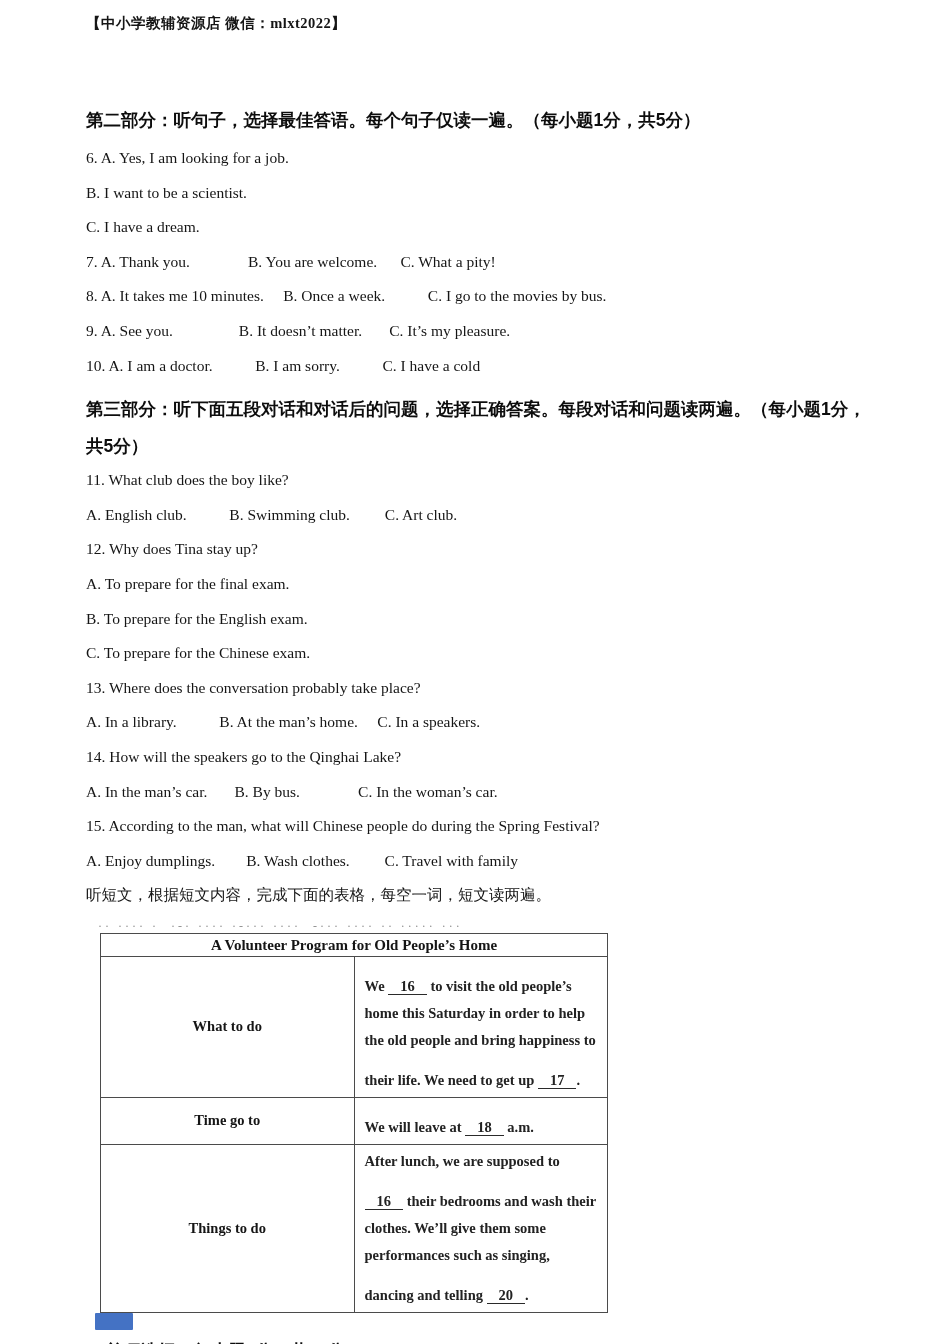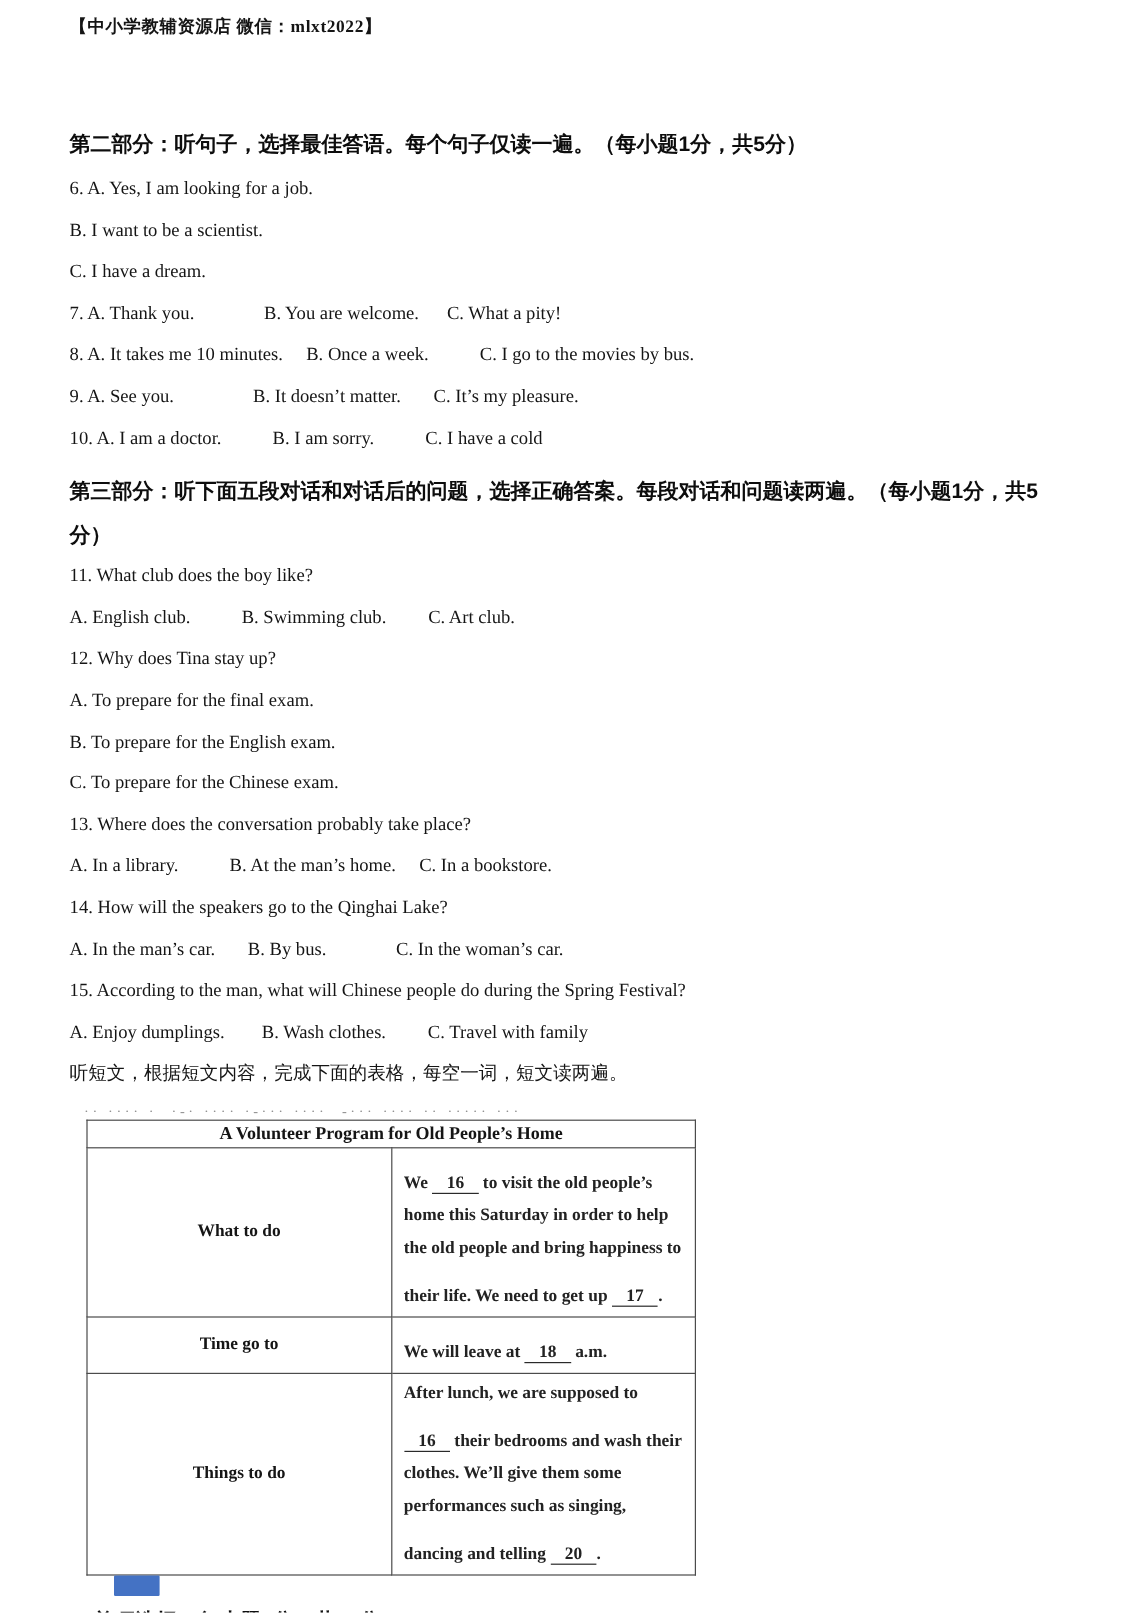--- a/index.html
+++ b/index.html
@@ -4,21 +4,21 @@
 <style>
   html,body{margin:0;padding:0;background:#ffffff;}
   .page{
     position:relative;
     width:950px;height:1344px;
     background:#ffffff;
     font-family:"Liberation Serif", serif;
     color:#151515;
     overflow:hidden;
     box-sizing:border-box;
-    padding:14px 84px 0 58px;
+    padding:14px 84px 0 86px;
   }
   .doc-header{
     font-size:14.5px;line-height:18px;margin:0;
     font-weight:600;letter-spacing:.5px;
   }
   .sec-heading{
     font-family:"Liberation Sans", sans-serif;
     font-weight:bold;font-size:17.5px;line-height:37px;
     margin:0;color:#0d0d0d;
   }
@@ -88,21 +88,21 @@
 
   <h2 class="sec-heading h-part3">第三部分：听下面五段对话和对话后的问题，选择正确答案。每段对话和问题读两遍。（每小题1分，共5分）</h2>
 
   <p class="line">11. What club does the boy like?</p>
   <p class="line">A. English club.           B. Swimming club.         C. Art club.</p>
   <p class="line">12. Why does Tina stay up?</p>
   <p class="line">A. To prepare for the final exam.</p>
   <p class="line">B. To prepare for the English exam.</p>
   <p class="line">C. To prepare for the Chinese exam.</p>
   <p class="line">13. Where does the conversation probably take place?</p>
-  <p class="line">A. In a library.           B. At the man’s home.     C. In a bookstore.</p>
+  <p class="line">A. In a library.           B. At the man’s home.     C. In a speakers.</p>
   <p class="line">14. How will the speakers go to the Qinghai Lake?</p>
   <p class="line">A. In the man’s car.       B. By bus.               C. In the woman’s car.</p>
   <p class="line">15. According to the man, what will Chinese people do during the Spring Festival?</p>
   <p class="line">A. Enjoy dumplings.        B. Wash clothes.         C. Travel with family</p>
   <p class="line">听短文，根据短文内容，完成下面的表格，每空一词，短文读两遍。</p>
 
   <div class="artifact">·· ···· ·  ·-· ···· ·-··· ····  -··· ···· ·· ····· ···</div>
 
   <table class="vtable">
     <tbody>

